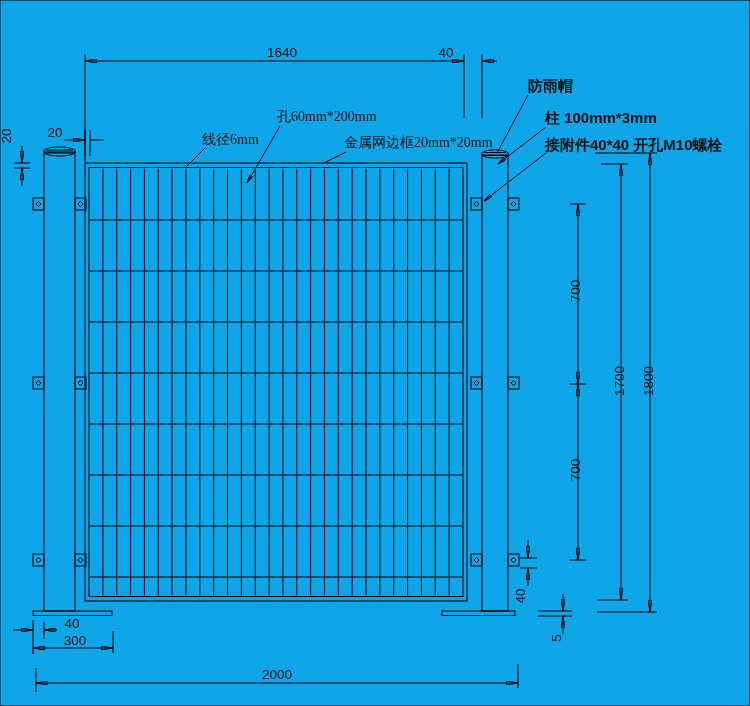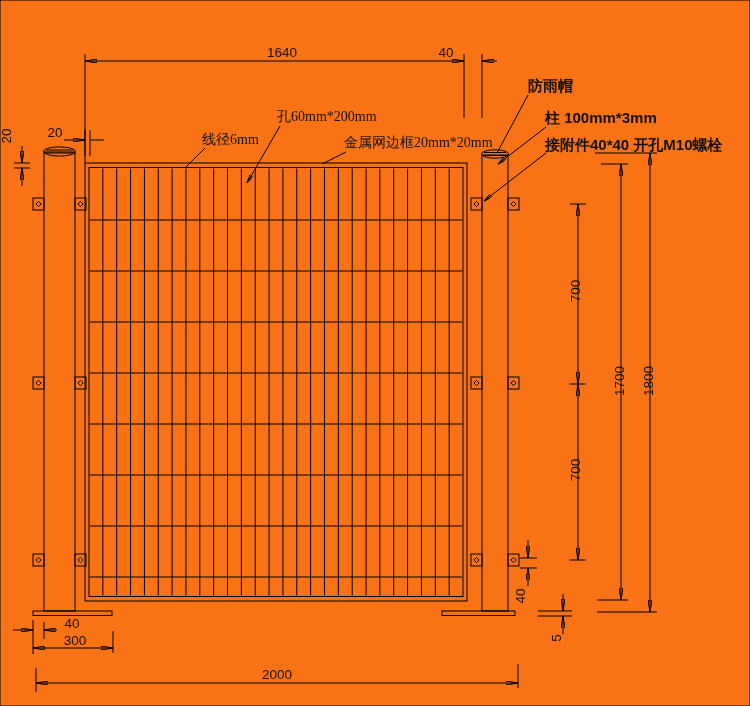--- a/index.html
+++ b/index.html
@@ -1,16 +1,16 @@
 <!DOCTYPE html>
 <html><head>
 <meta charset="utf-8">
 <style>
   html,body{margin:0;padding:0;background:#fff;}
-  .stage{position:relative;width:750px;height:706px;background:#f97316;overflow:hidden;}
+  .stage{position:relative;width:750px;height:706px;background:#0ea5e9;overflow:hidden;}
   svg{display:block;}
   #fig line, #fig rect, #fig path, #fig ellipse{stroke:#000;fill:none;stroke-width:1;}
   #fig text{stroke:none;fill:#111;font-family:"Liberation Sans",sans-serif;font-size:13.5px;}
   #fig text.cn{font-family:"Liberation Serif",serif;font-size:14px;}
   #fig text.cnb{font-family:"Liberation Sans",sans-serif;font-size:15px;font-weight:bold;}
 </style>
 </head>
 <body>
 
 <div class="stage">

